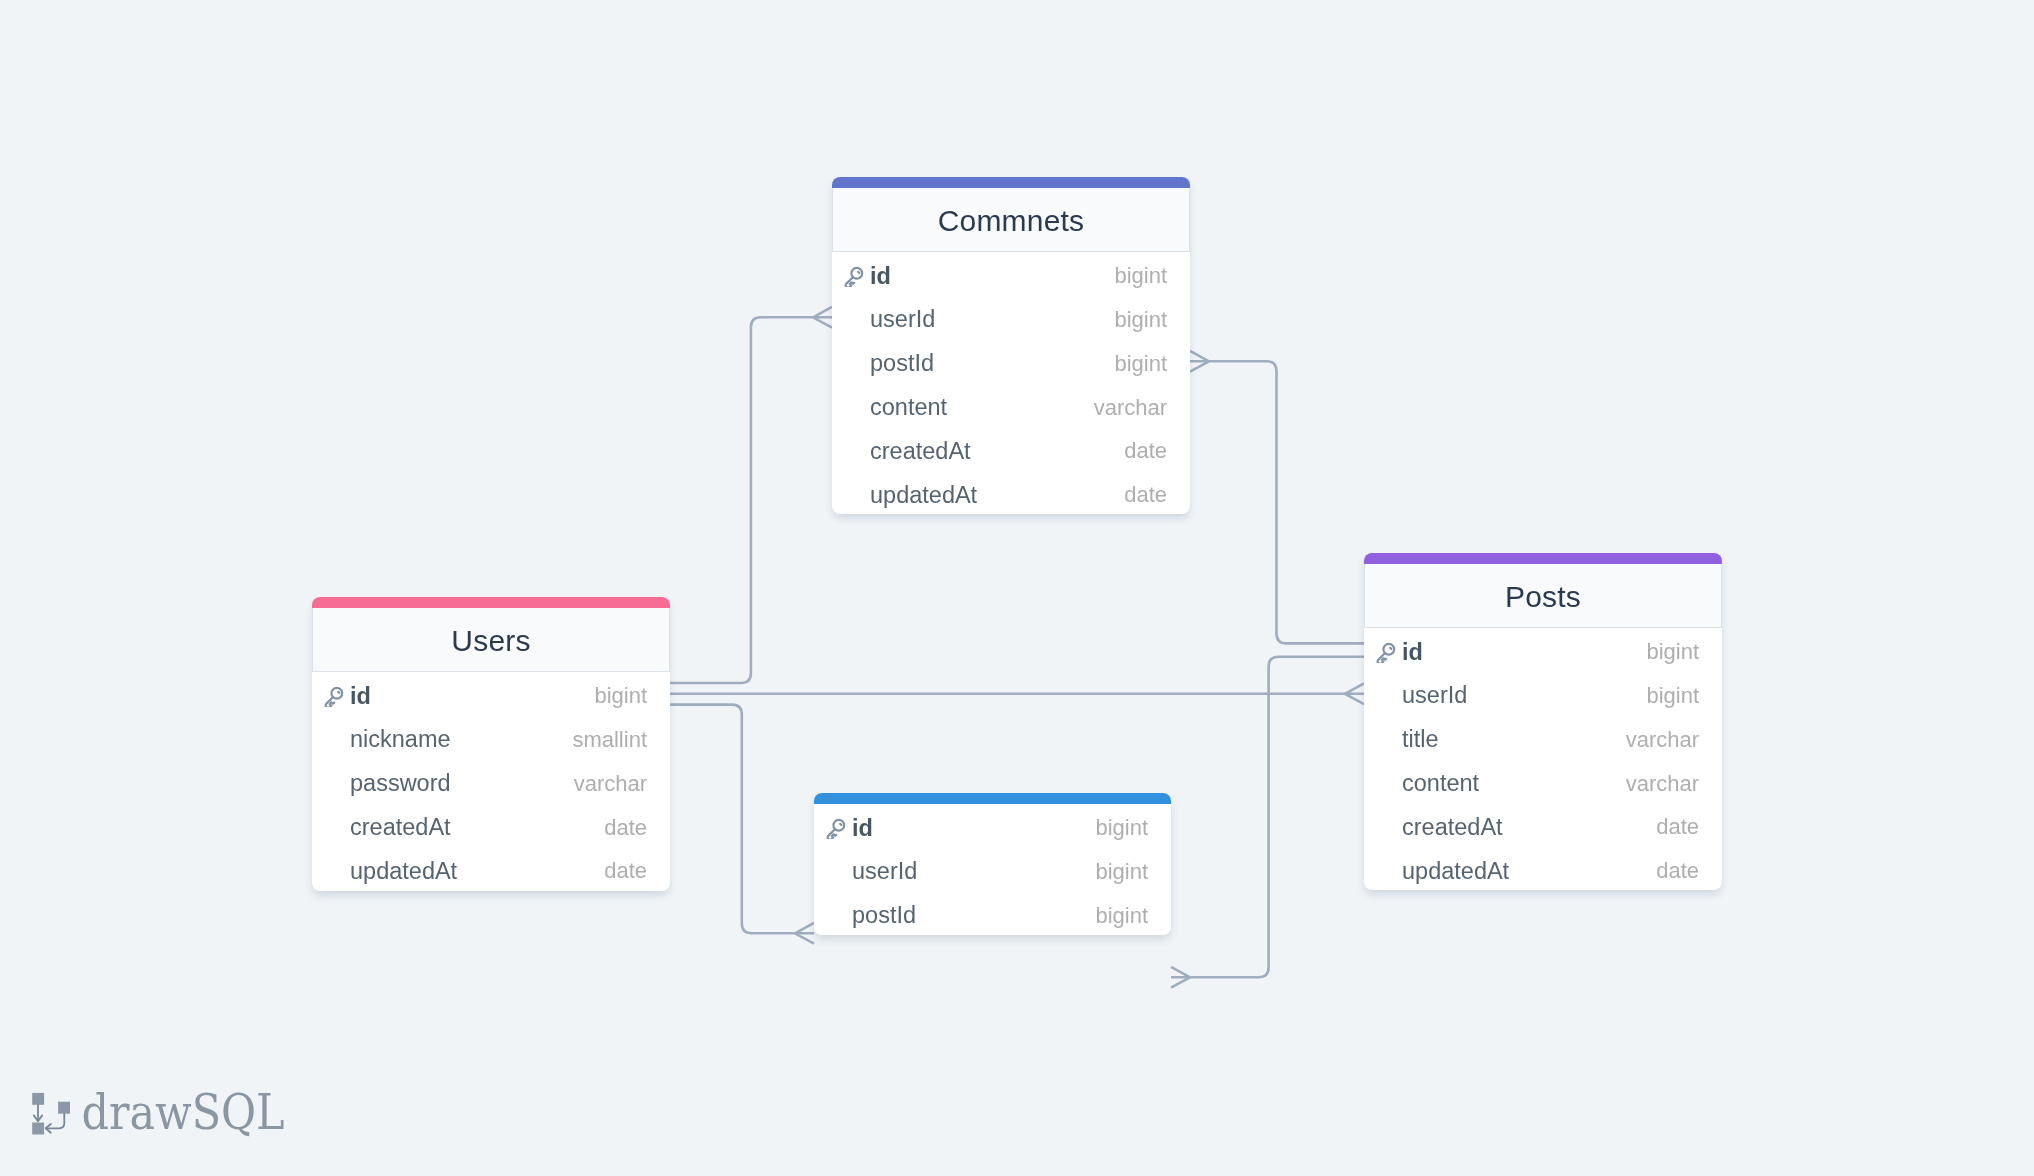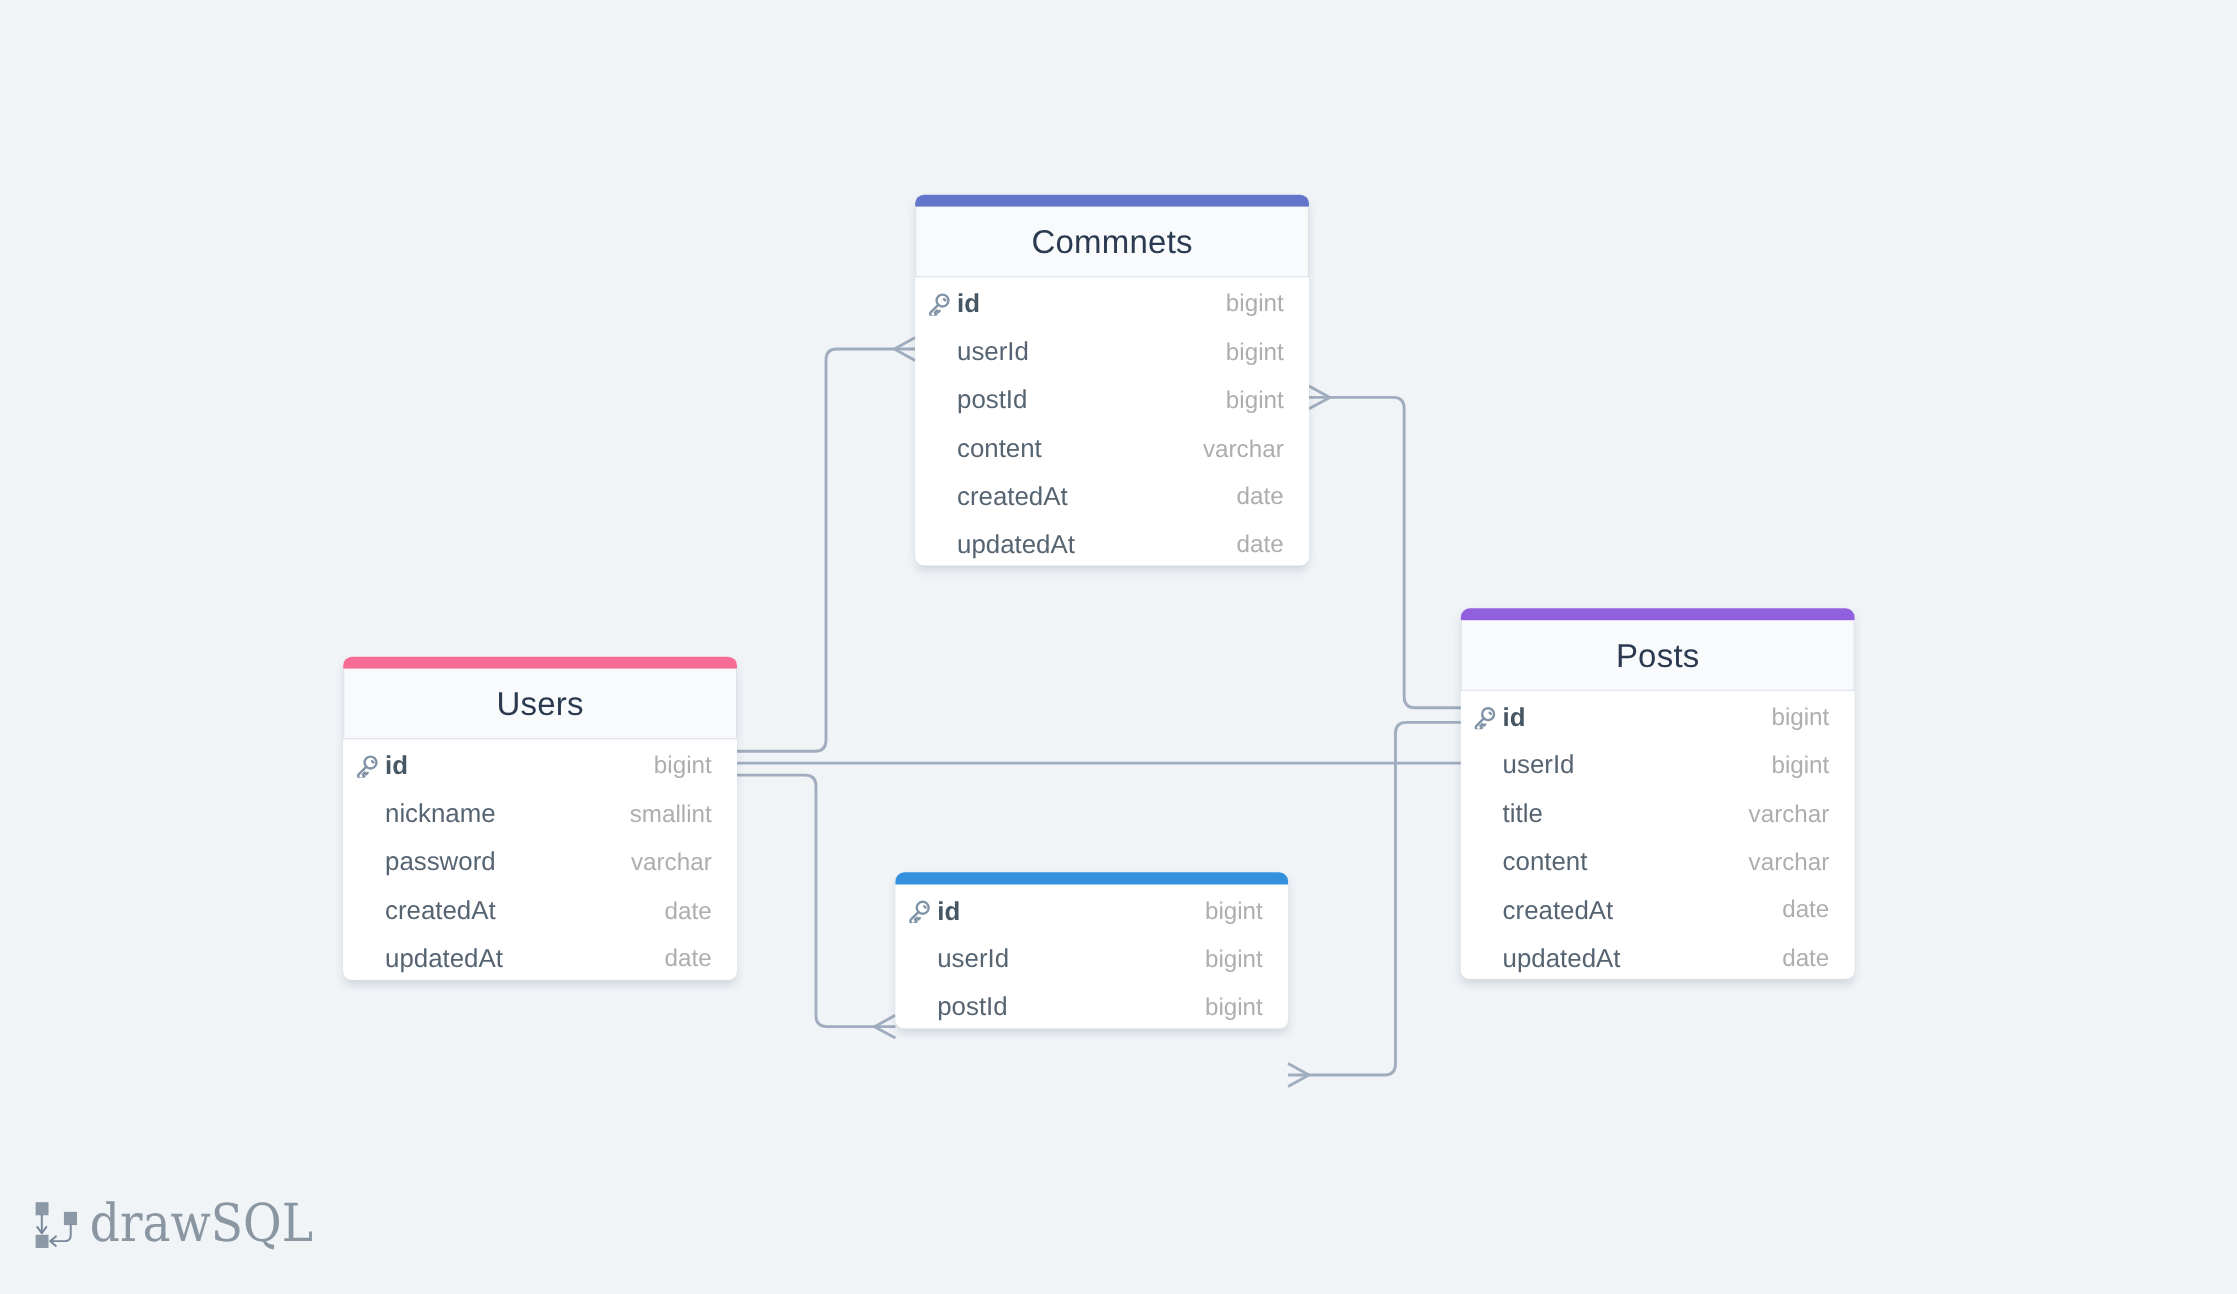--- a/index.html
+++ b/index.html
@@ -177,21 +177,21 @@
             <span class="col-type">date</span>
           </div>
           <div class="row">
             <span class="col-name">
               <span>updatedAt</span>
             </span>
             <span class="col-type">date</span>
           </div>
         </div>
       </div>
-      <div class="table-card" style="left: 1328px; top: 553px; width: 358px;">
+      <div class="table-card" style="left: 1364px; top: 553px; width: 358px;">
         <div class="card-accent" style="background:#9060df"></div>
         <div class="card-header">
           <span class="card-title">Posts</span>
         </div>
         <div class="card-body">
           <div class="row">
             <span class="col-name pk">
               <svg class="key-icon" viewBox="0 0 24 24" fill="none" stroke="#8092a6" stroke-width="2.3" stroke-linecap="round" stroke-linejoin="round">
                 <circle cx="15.75" cy="8.75" r="5.75"></circle>
                 <path d="M11.6 12.9 L4.7 19.8 a2.55 2.55 0 1 0 3.6 3.6 L9.9 21.8 L8.35 20.25 L10.2 18.4 L11.75 19.95 L12.95 18.75"></path>

